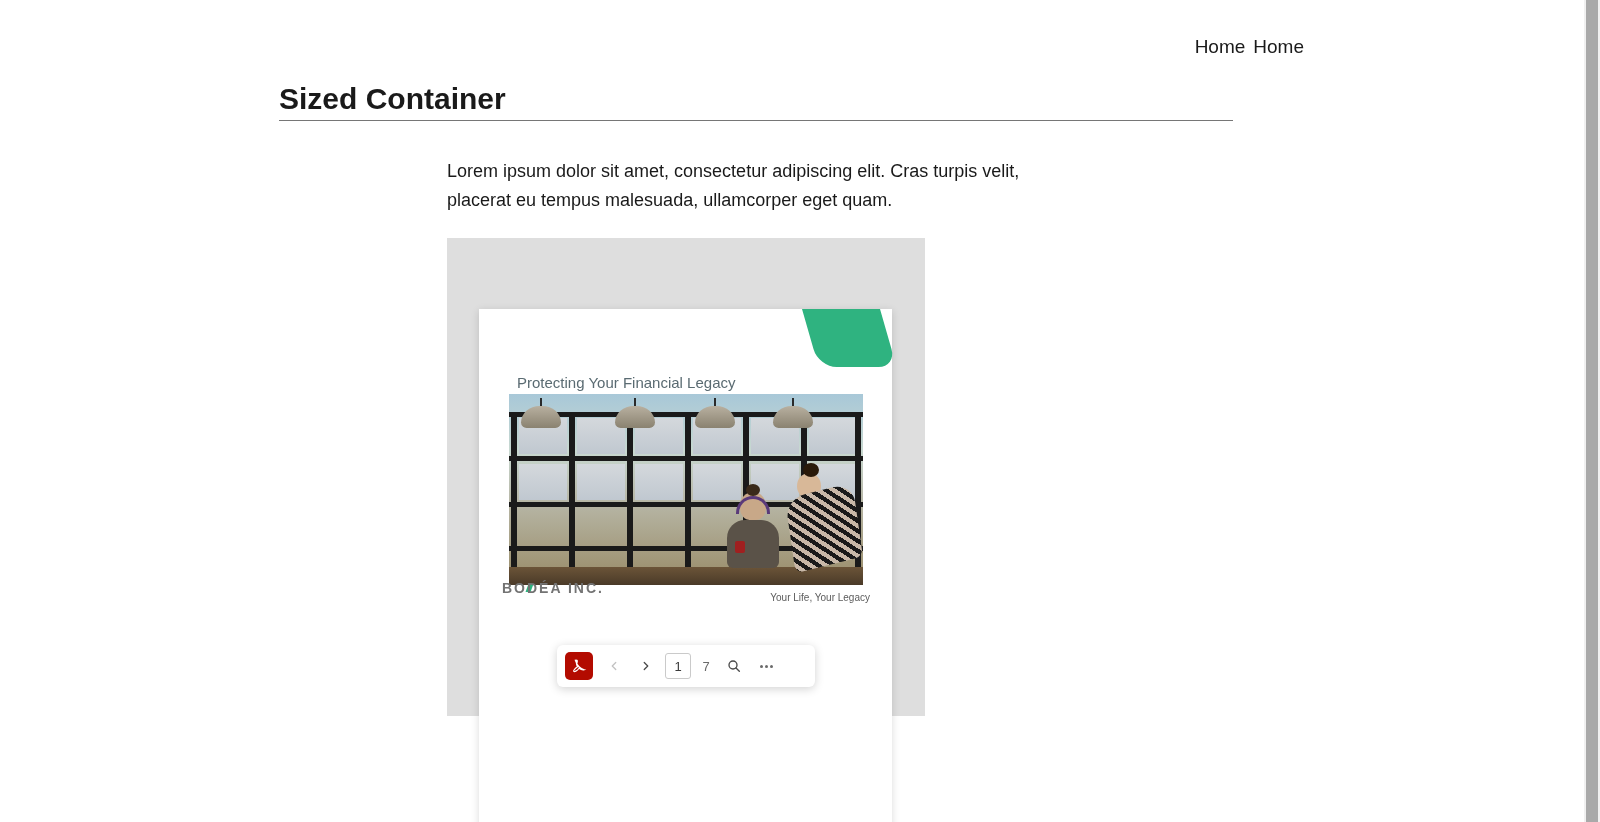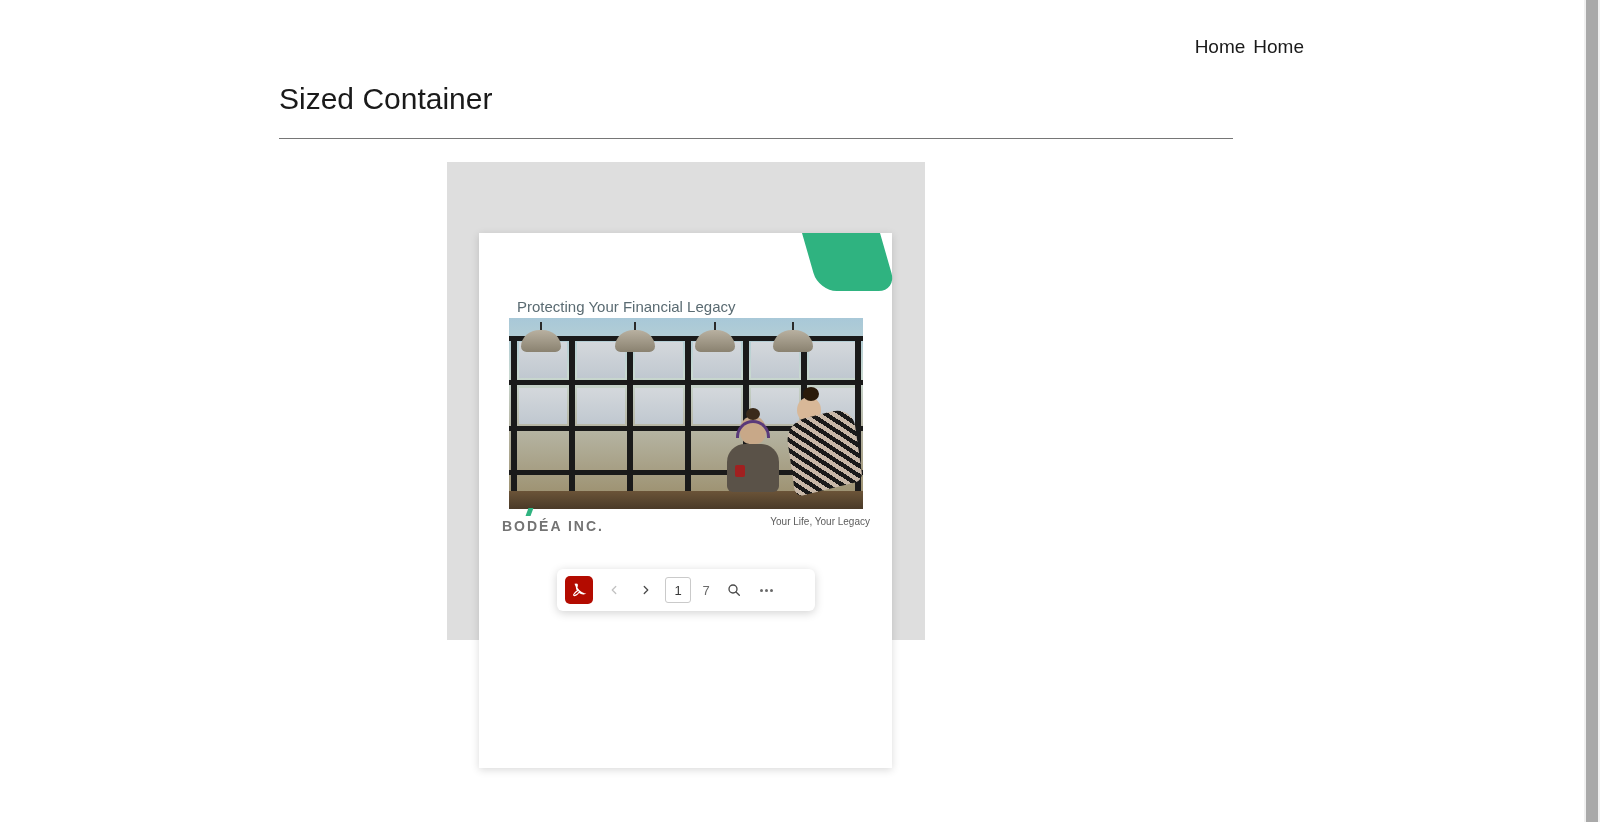--- a/index.html
+++ b/index.html
@@ -52,23 +52,23 @@
       cursor: pointer;
     }
     .content {
       position: absolute;
       left: 279px;
       top: 82px;
       width: 954px;
     }
     .heading {
       font-size: 30px;
-      font-weight: 400;
+      font-weight: 700;
       color: #1a1a1a;
-      margin-bottom: 22px;
+      margin-bottom: 4px;
     }
     .divider {
       border: none;
       border-top: 1px solid #767676;
       margin-bottom: 0;
     }
     .body-text {
       margin-left: 168px;
       margin-top: 36px;
       width: 626px;
@@ -256,21 +256,21 @@
       bottom: 32px;
       left: 226px;
       width: 10px;
       height: 12px;
       background: #a02020;
       border-radius: 2px;
     }
     .brand {
       position: absolute;
       left: 23px;
-      bottom: 234px;
+      bottom: 248px;
       font-size: 14px;
       font-weight: 600;
       letter-spacing: 2px;
       color: #737373;
     }
     .brand-accent {
       position: absolute;
       left: 48px;
       bottom: 252px;
       width: 5px;
@@ -368,20 +368,21 @@
 
 <div class="page-wrapper">
   <nav class="nav">
     <a>Home</a>
     <a>Home</a>
   </nav>
 
   <div class="content">
     <h1 class="heading">Sized Container</h1>
     <hr class="divider">
+    <p class="body-text">Lorem ipsum dolor sit amet, consectetur adipiscing elit. Cras turpis velit, placerat eu tempus malesuada, ullamcorper eget quam.</p>
 
     <div class="embed-container">
       <div class="pdf-page">
         <div class="green-shape"></div>
         <div class="pdf-heading">Protecting Your Financial Legacy</div>
 
         <div class="photo">
           <div class="photo-sky"></div>
           <div class="window-grid">
             <div class="building-pane" style="left:10px;top:24px;width:48px;height:36px"></div>

